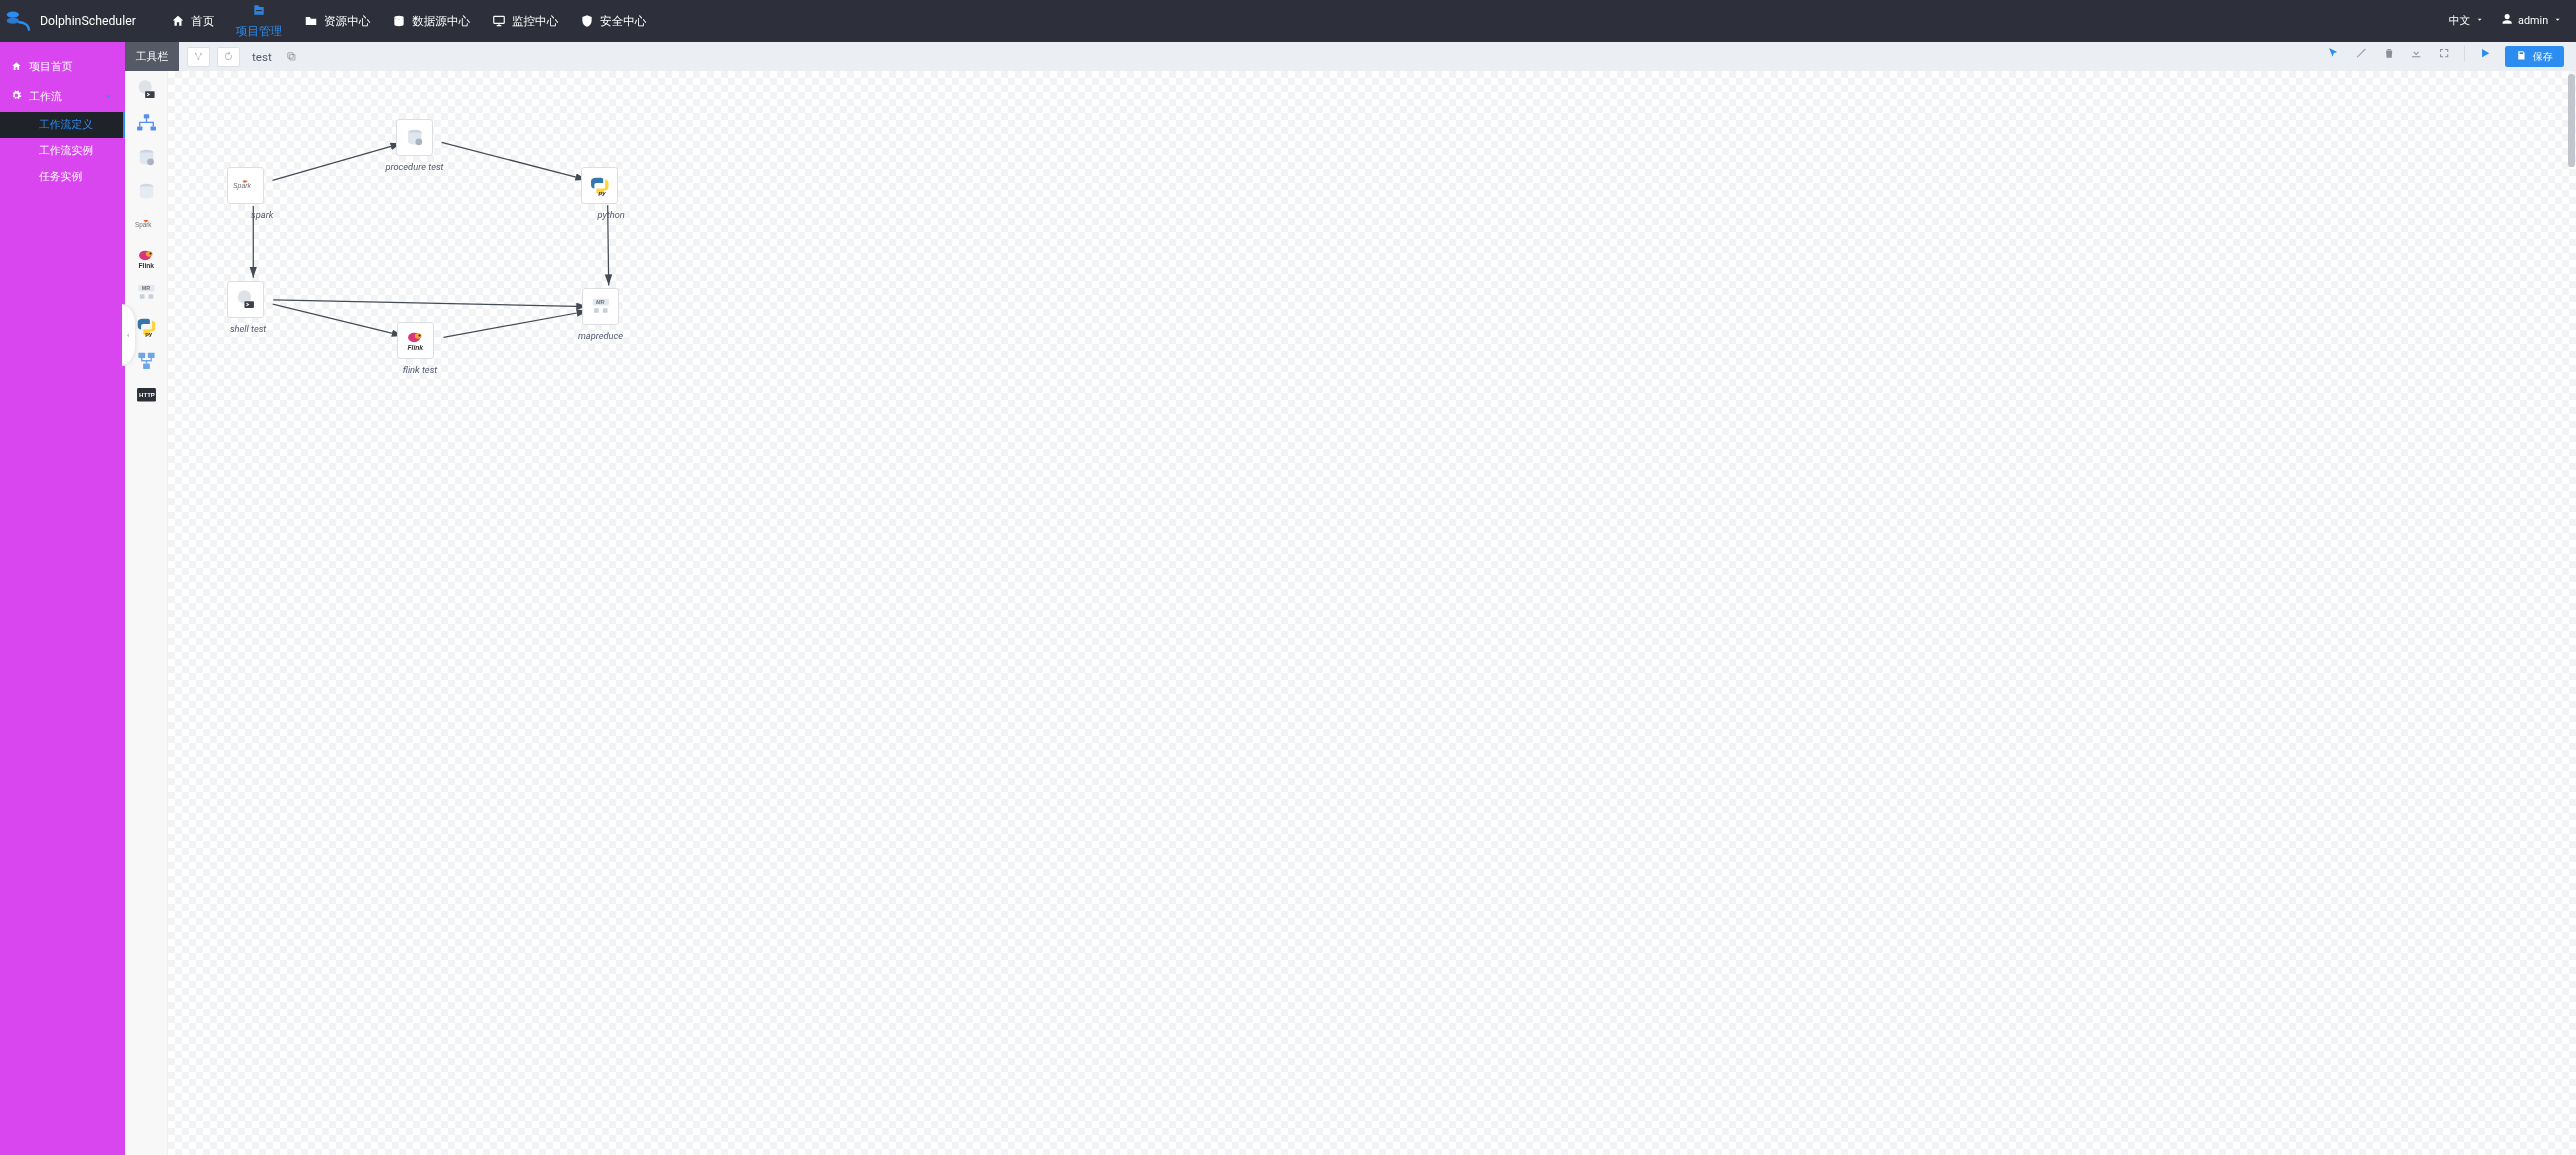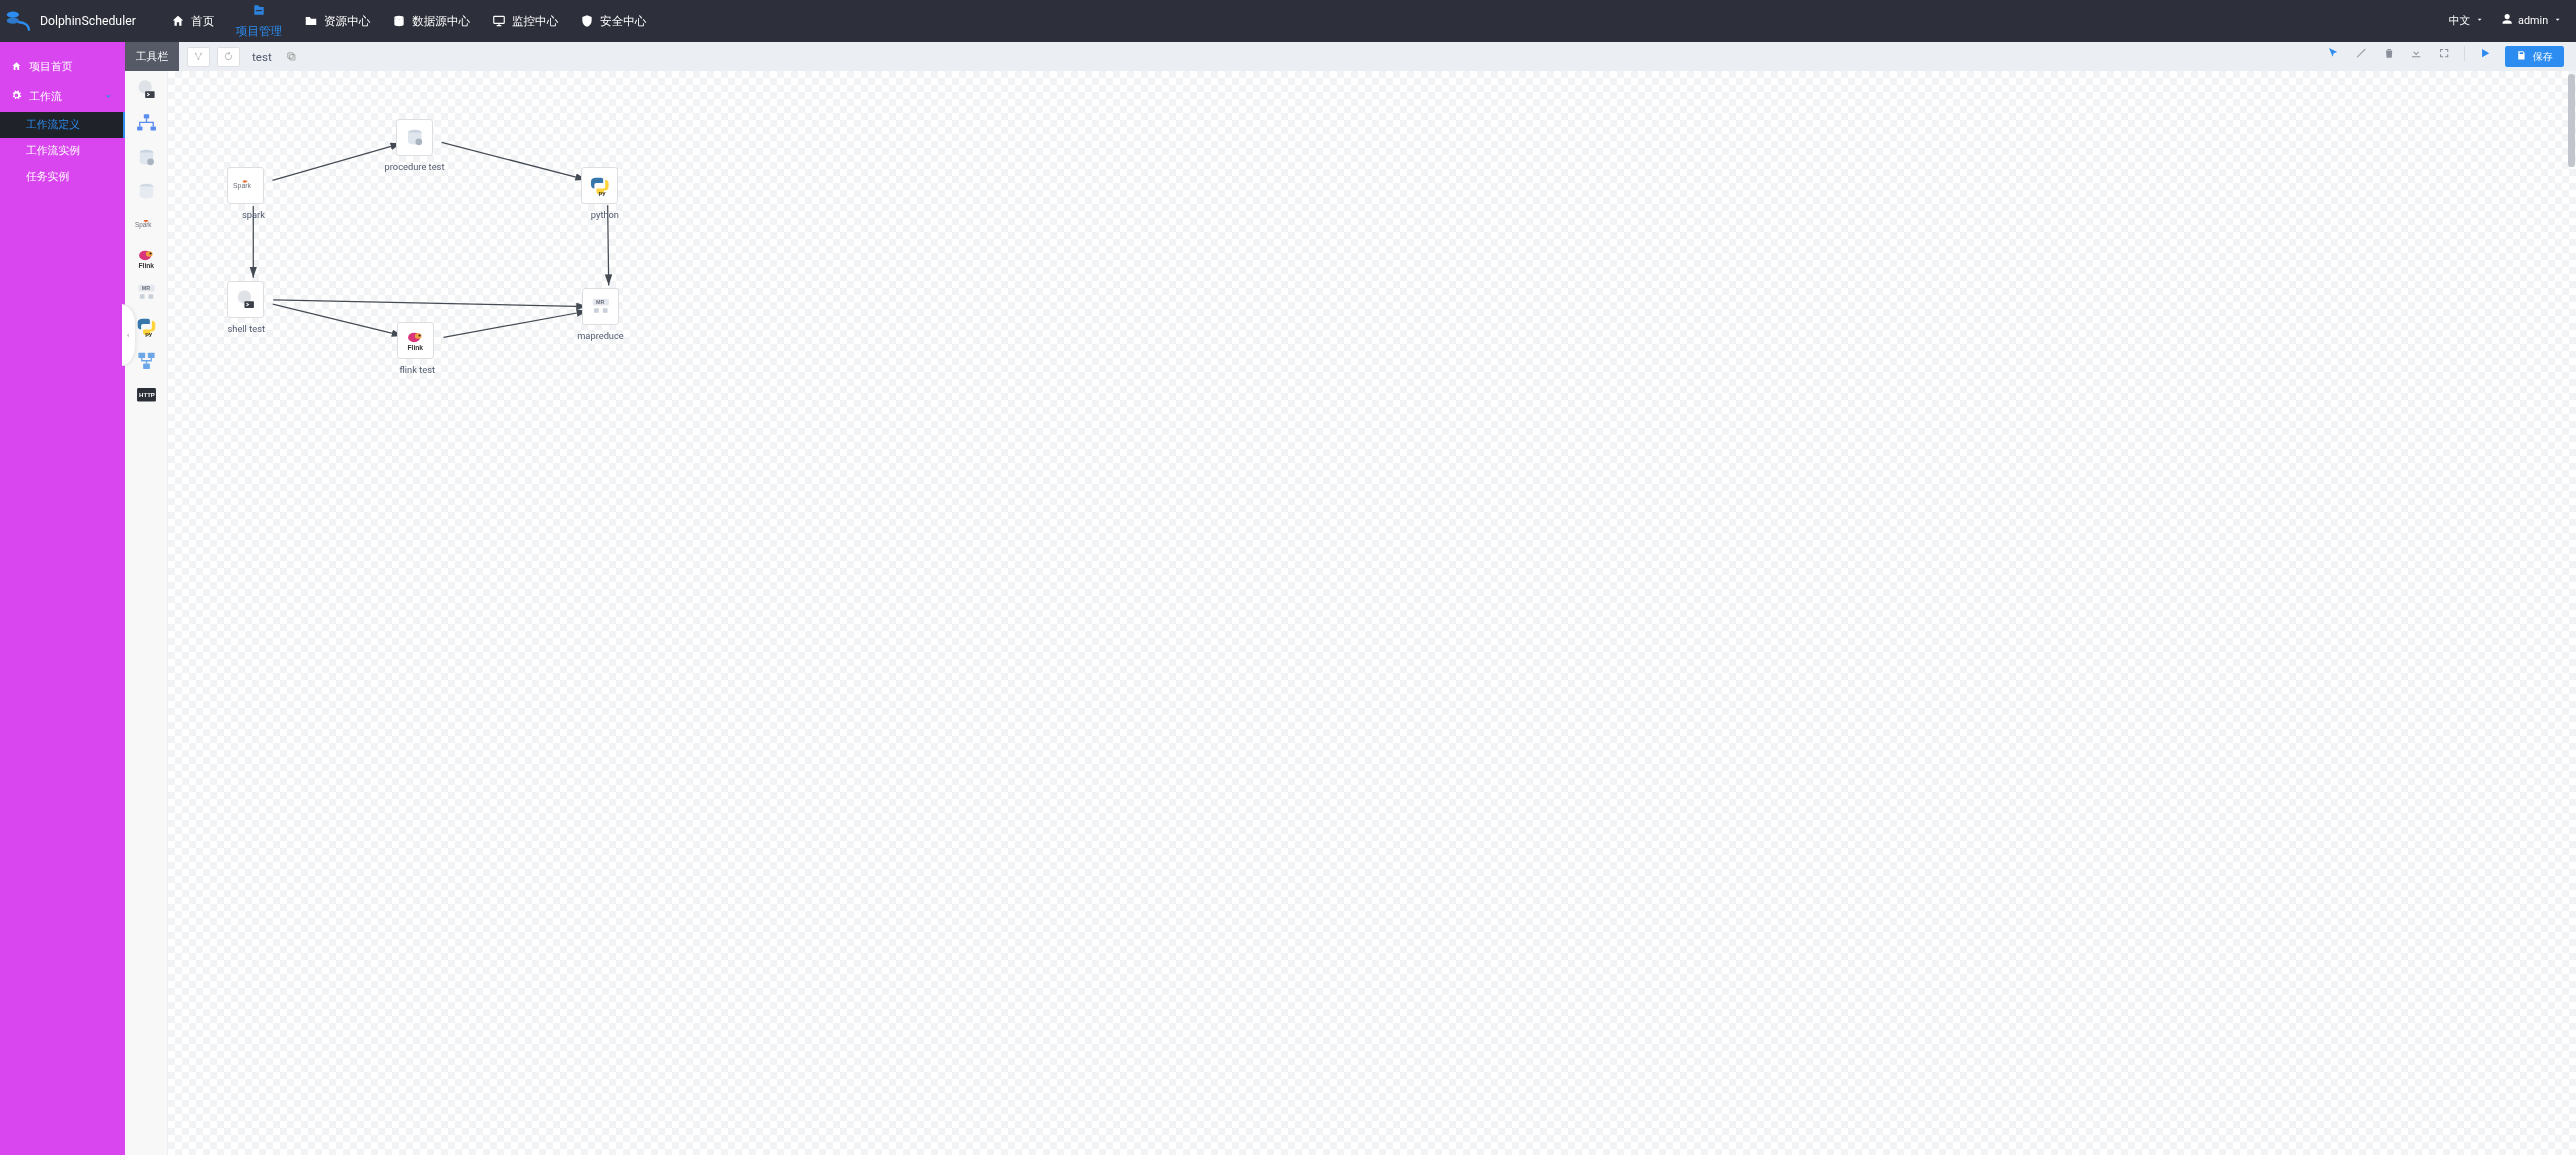--- a/index.html
+++ b/index.html
@@ -19,21 +19,21 @@
   .lang, .user { display: flex; align-items: center; gap: 4.6px; cursor: pointer; color:#fff; }
 
   
   .body-row { flex: 1; display: flex; min-height: 0; }
 
   
   .sidebar { width: 125px; background: #d946ef; color: #fff; flex-shrink: 0; padding-top: 10.8px; position:relative; }
   .side-item { display: flex; align-items: center; gap: 7.7px; padding: 7.7px 10.8px; cursor: pointer; font-size: 10.8px; }
   .side-item.has-chev { justify-content: space-between; }
   .side-item .left { display:flex; align-items:center; gap:7.7px; }
-  .side-sub { padding-left: 26px; padding-top:6.2px; padding-bottom:6.2px; cursor: pointer; }
+  .side-sub { padding-left: 39px; padding-top:6.2px; padding-bottom:6.2px; cursor: pointer; }
   .side-sub.active { background: #1f2229; color: #2d8cf0; border-right: 2.3px solid #2d8cf0; }
   .chev { width:10.8px; height:10.8px; }
 
   .collapse-handle {
     position:absolute; right:-10.8px; top:262px; width:14px; height:62px;
     background:#fff; border:0.8px solid #e8eaec; border-left:none;
     border-top-right-radius:31px 46px; border-bottom-right-radius:31px 46px;
     display:flex; align-items:center; justify-content:center; cursor:pointer; z-index:20;
     box-shadow: 1.5px 0 3.1px rgba(0,0,0,0.05);
   }
@@ -65,21 +65,21 @@
       linear-gradient(45deg, #f2f3f5 25%, transparent 25%),
       linear-gradient(-45deg, #f2f3f5 25%, transparent 25%),
       linear-gradient(45deg, transparent 75%, #f2f3f5 75%),
       linear-gradient(-45deg, transparent 75%, #f2f3f5 75%);
     background-size: 14px 14px;
     background-position: 0 0, 0 7px, 7px -7px, -7px 0px;
   }
   .scroll-hint { position:absolute; right:1.5px; top:3.1px; width:6.2px; height:93px; background:#c2c6cc; border-radius:3.1px; }
 
   
-  .dag-node { position:absolute; width:39px; text-align:center; }
+  .dag-node { position:absolute; width:39px; text-align:right;font-style:italic; }
   .dag-node .node-box { width:37px; height:37px; background:#fff; border:0.8px solid #dcdee2; border-radius:3.1px; display:flex; align-items:center; justify-content:center; margin:0 auto; }
   .dag-node .node-label { margin-top:4.6px; font-size:9.3px; color:#515a6e; white-space:nowrap; position:relative; left:50%; transform:translateX(-50%); display:inline-block; }
 
   svg.edge { position:absolute; top:0; left:0; pointer-events:none; }
 
   
   .ic { fill: currentColor; }
 </style>
 </head>
 <body>

